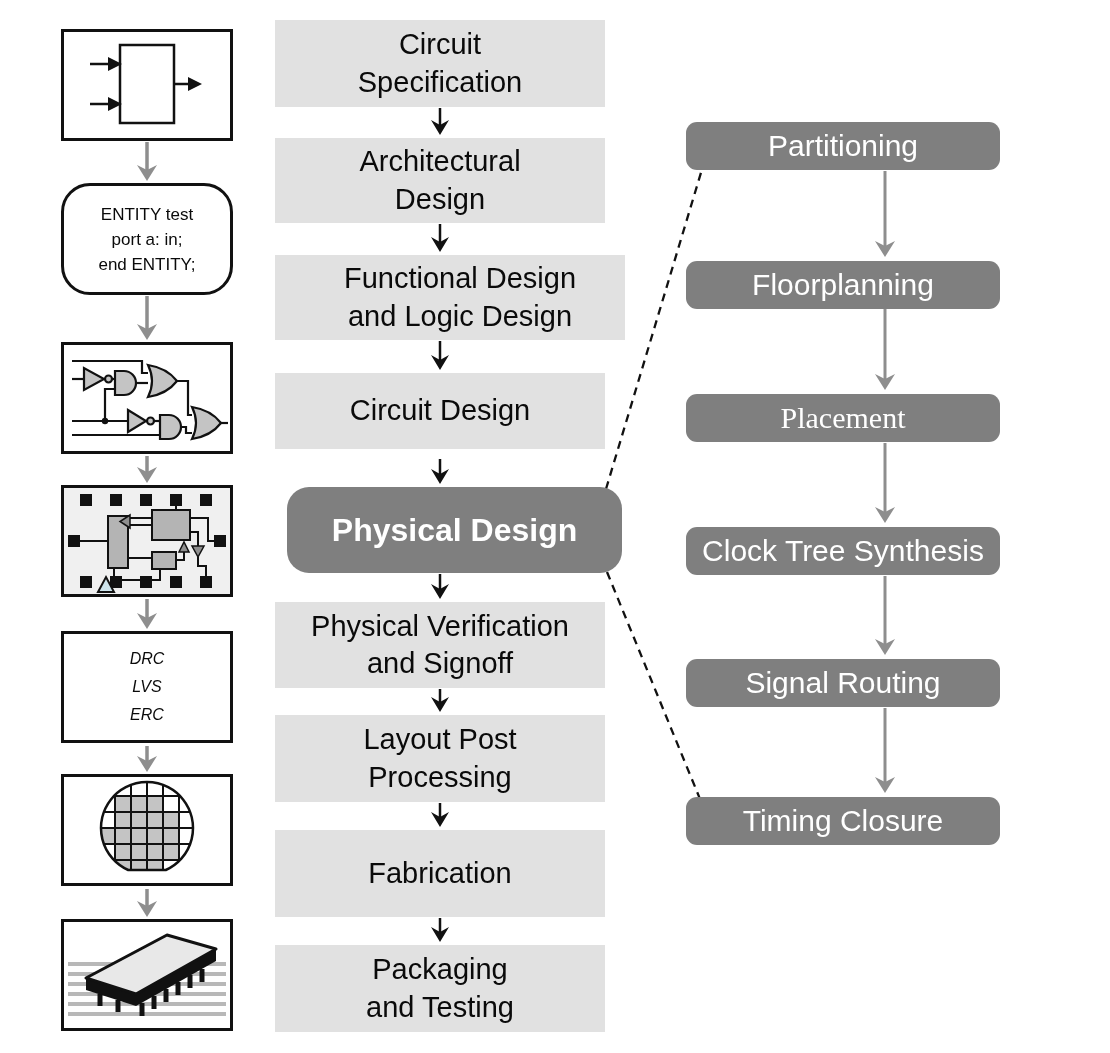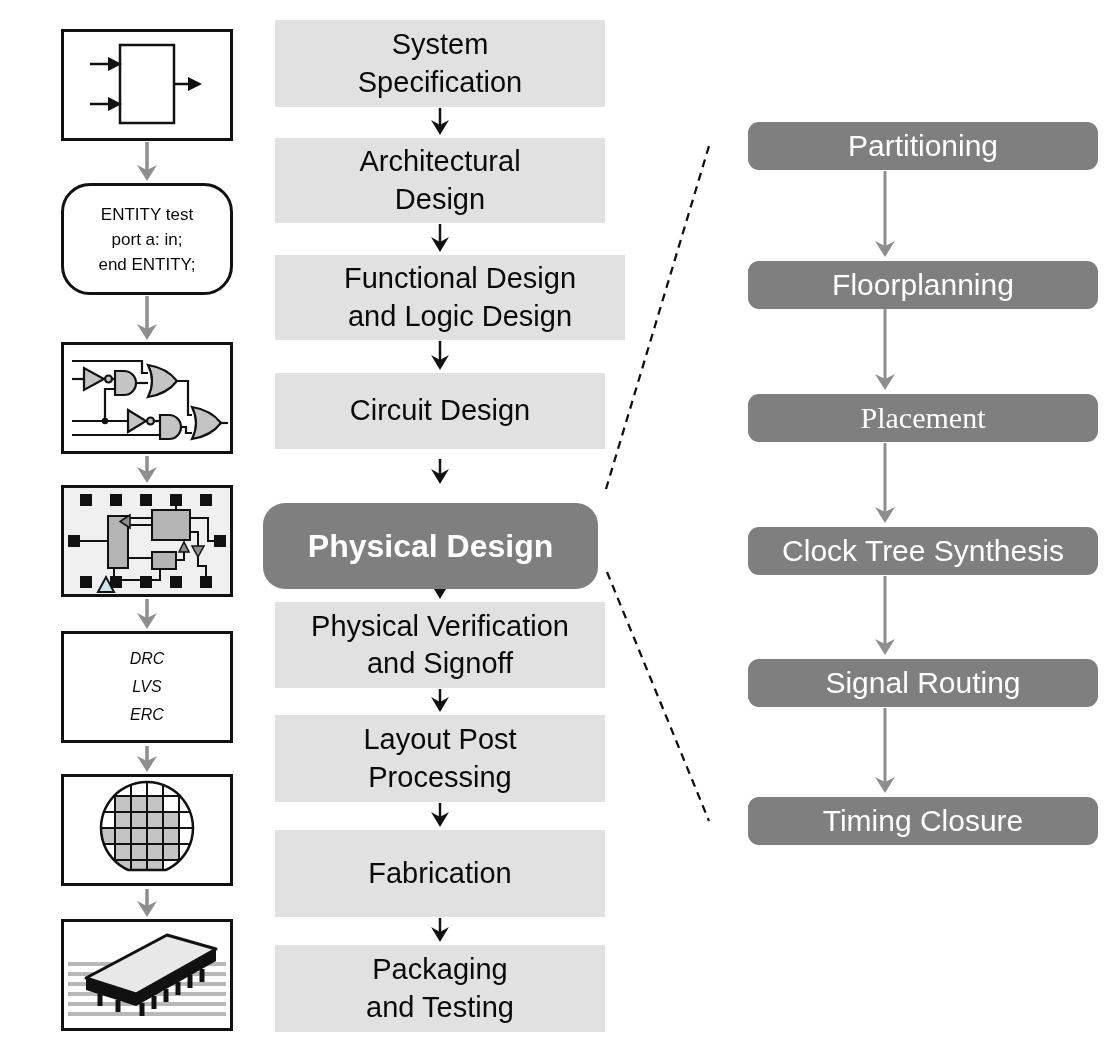--- a/index.html
+++ b/index.html
@@ -11,27 +11,27 @@
 
   
   .step {
     position:absolute; left:275px; width:330px;
     background:#e1e1e1; color:#0a0a0a;
     display:flex; align-items:center; justify-content:center;
     text-align:center; font-size:29px; line-height:1.28;
     white-space:pre-line;
   }
   .step.dark {
-    left:263px; width:335px; background:#7f7f7f; color:#ffffff;
-    font-weight:bold; font-size:32px; border-radius:22px;margin-top:16px;
+    left:287px; width:335px; background:#7f7f7f; color:#ffffff;
+    font-weight:bold; font-size:32px; border-radius:22px;
   }
 
   
   .substep {
-    position:absolute; left:748px; width:350px; height:48px;
+    position:absolute; left:686px; width:314px; height:48px;
     background:#7f7f7f; color:#ffffff; border-radius:11px;
     display:flex; align-items:center; justify-content:center;
     font-size:30px;
   }
 
   
   .icon-box {
     position:absolute; left:61px; width:172px; height:112px;
     border:3px solid #111; background:#ffffff; box-sizing:border-box;
     display:flex; align-items:center; justify-content:center;
@@ -251,21 +251,21 @@
           <line x1="138" y1="47" x2="138" y2="60"></line>
         <line x1="36" y1="72" x2="36" y2="84"></line>
           <line x1="54" y1="78" x2="54" y2="90"></line>
       </g>
       <polygon points="22,56 22,68 72,84 72,72" fill="#111"></polygon>
       <polygon points="72,72 72,84 152,39 152,27" fill="#111"></polygon>
       <polygon points="22,56 103,13 152,27 72,72" fill="#e8e8e8" stroke="#111" stroke-width="3" stroke-linejoin="round"></polygon>
     </svg>
   </div>
 
-  <div class="step" style="top:20px;height:87px;">System
+  <div class="step" style="top:20px;height:87px;">Circuit
 Specification</div>
   <div class="step" style="top:138px;height:85px;">Architectural
 Design</div>
   <div class="step" style="top:255px;height:85px;padding-left:20px;">Functional Design
 and Logic Design</div>
   <div class="step" style="top:373px;height:76px;">Circuit Design</div>
   <div class="step dark" style="top:487px;height:86px;">Physical Design</div>
   <div class="step" style="top:715px;height:87px;">Layout Post
 Processing</div>
   <div class="step" style="top:602px;height:86px;">Physical Verification

